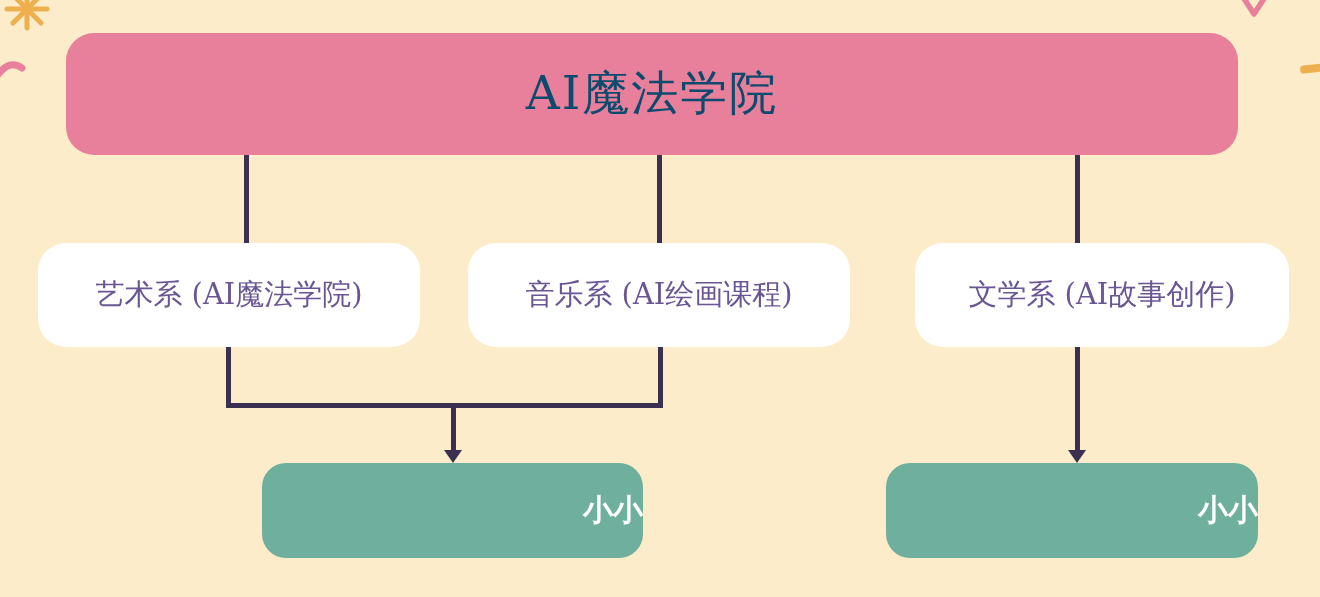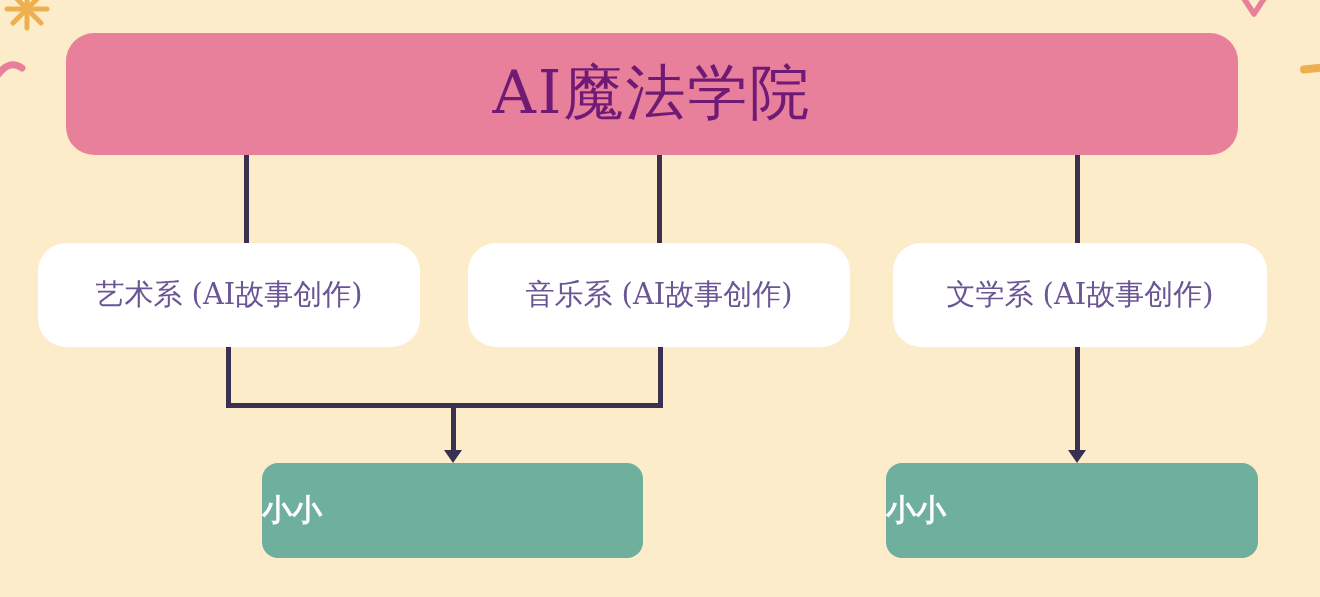--- a/index.html
+++ b/index.html
@@ -16,51 +16,51 @@
   
   .root-node {
     position: absolute;
     left: 66px; top: 33px;
     width: 1172px; height: 122px;
     background: #e87f9b;
     border-radius: 28px;
     display: flex; align-items: center; justify-content: center;
   }
   .root-node .root-label {
-    color: #701a75;
-    font-size: 60px;
+    color: #0c4a6e;
+    font-size: 47px;
     letter-spacing: 2px;
     line-height: 1;
     transform: translateY(-2px);
   }
 
   .dept-node {
     position: absolute;
     top: 243px; height: 104px;
     background: #ffffff;
     border-radius: 28px;
     display: flex; align-items: center; justify-content: center;
   }
   .dept-node .dept-label {
     color: #6a5694;
     font-size: 29px;
     font-weight: 500;
     white-space: nowrap;
   }
   .dept-1 { left: 38px;  width: 382px; }
   .dept-2 { left: 468px; width: 382px; }
-  .dept-3 { left: 893px; width: 374px; }
+  .dept-3 { left: 915px; width: 374px; }
 
   .leaf-node {
     position: absolute;
     top: 463px; height: 95px;
     background: #6eaf9e;
-    border-radius: 16px;
+    border-radius: 24px;
     display: flex; flex-direction: column;
-    align-items: flex-start; justify-content: center;
+    align-items: flex-end; justify-content: center;
   }
   .leaf-node .leaf-line {
     color: #ffffff;
     font-size: 30px;
     font-weight: bold;
     line-height: 1.22;
     white-space: nowrap;
   }
   .leaf-1 { left: 262px; width: 381px; }
   .leaf-2 { left: 886px; width: 372px; }
@@ -129,24 +129,24 @@
 
   <div class="root-node">
     <span class="root-label">AI魔法学院</span>
   </div>
 
   <div class="connector conn-root-d1"></div>
   <div class="connector conn-root-d2"></div>
   <div class="connector conn-root-d3"></div>
 
   <div class="dept-node dept-1">
-    <span class="dept-label">艺术系 (AI故事创作)</span>
+    <span class="dept-label">艺术系 (AI魔法学院)</span>
   </div>
   <div class="dept-node dept-2">
-    <span class="dept-label">音乐系 (AI故事创作)</span>
+    <span class="dept-label">音乐系 (AI绘画课程)</span>
   </div>
   <div class="dept-node dept-3">
     <span class="dept-label">文学系 (AI故事创作)</span>
   </div>
 
   <div class="connector conn-d1-bar"></div>
   <div class="connector conn-d2-bar"></div>
   <div class="connector conn-h-bar"></div>
   <div class="connector conn-bar-l1"></div>
   <div class="connector conn-d3-l2"></div>

